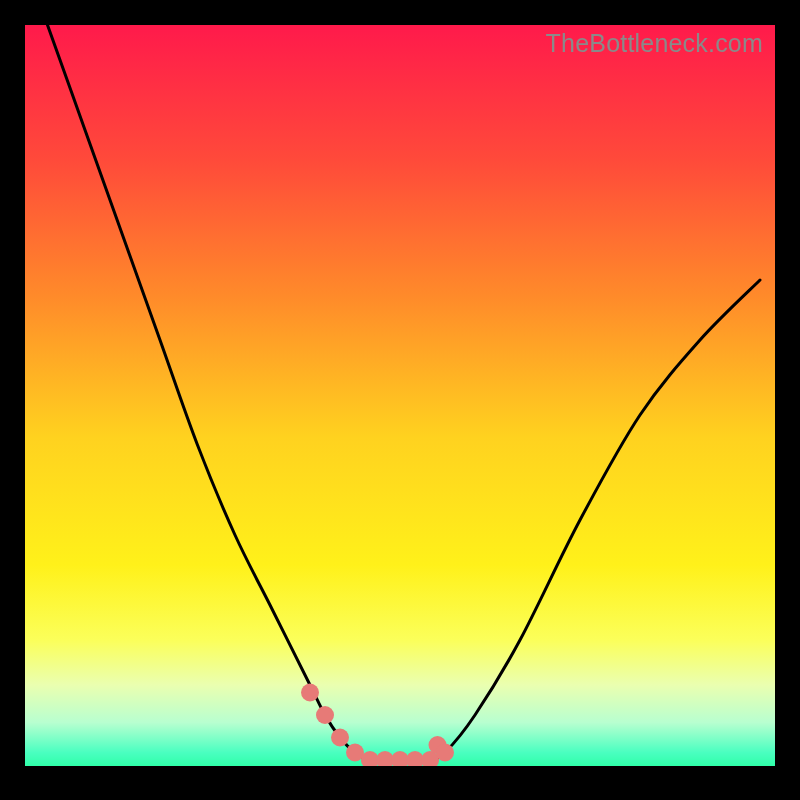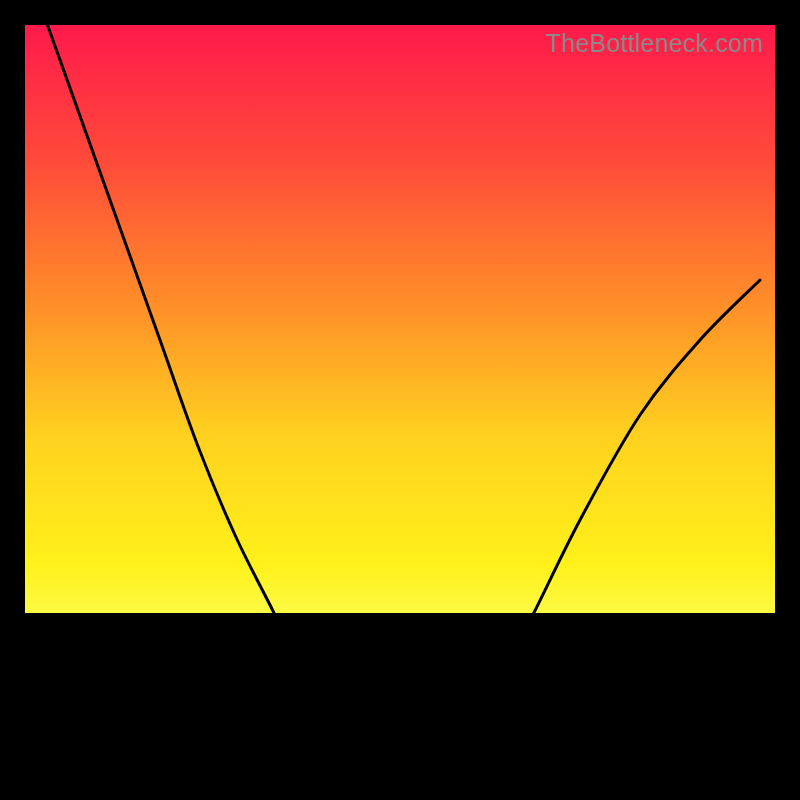--- a/index.html
+++ b/index.html
@@ -16,21 +16,21 @@
     top: 0;
     width: 800px;
     height: 800px;
     background: #000;
   }
   .plot-area {
     position: absolute;
     left: 25px;
     top: 25px;
     width: 750px;
-    height: 588px;
+    height: 741px;
     overflow: hidden;
   }
   .gradient {
     position: absolute;
     inset: 0;
   }
   .watermark {
     position: absolute;
     top: 4px;
     right: 12px;

